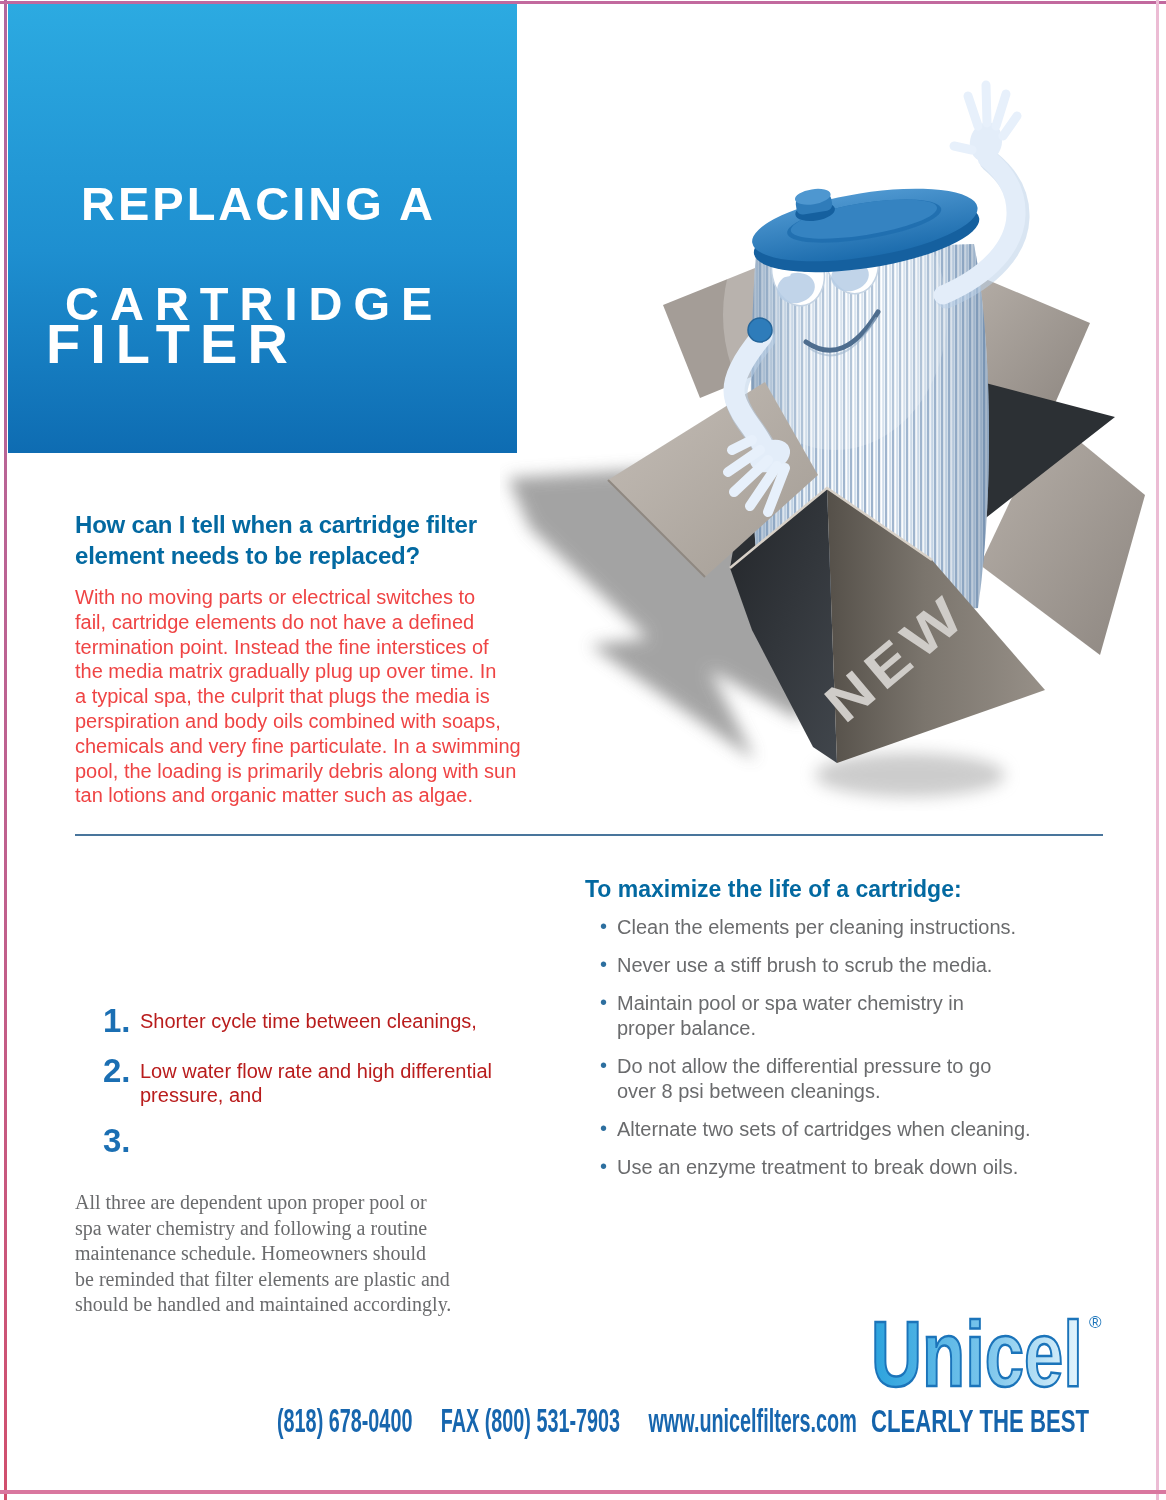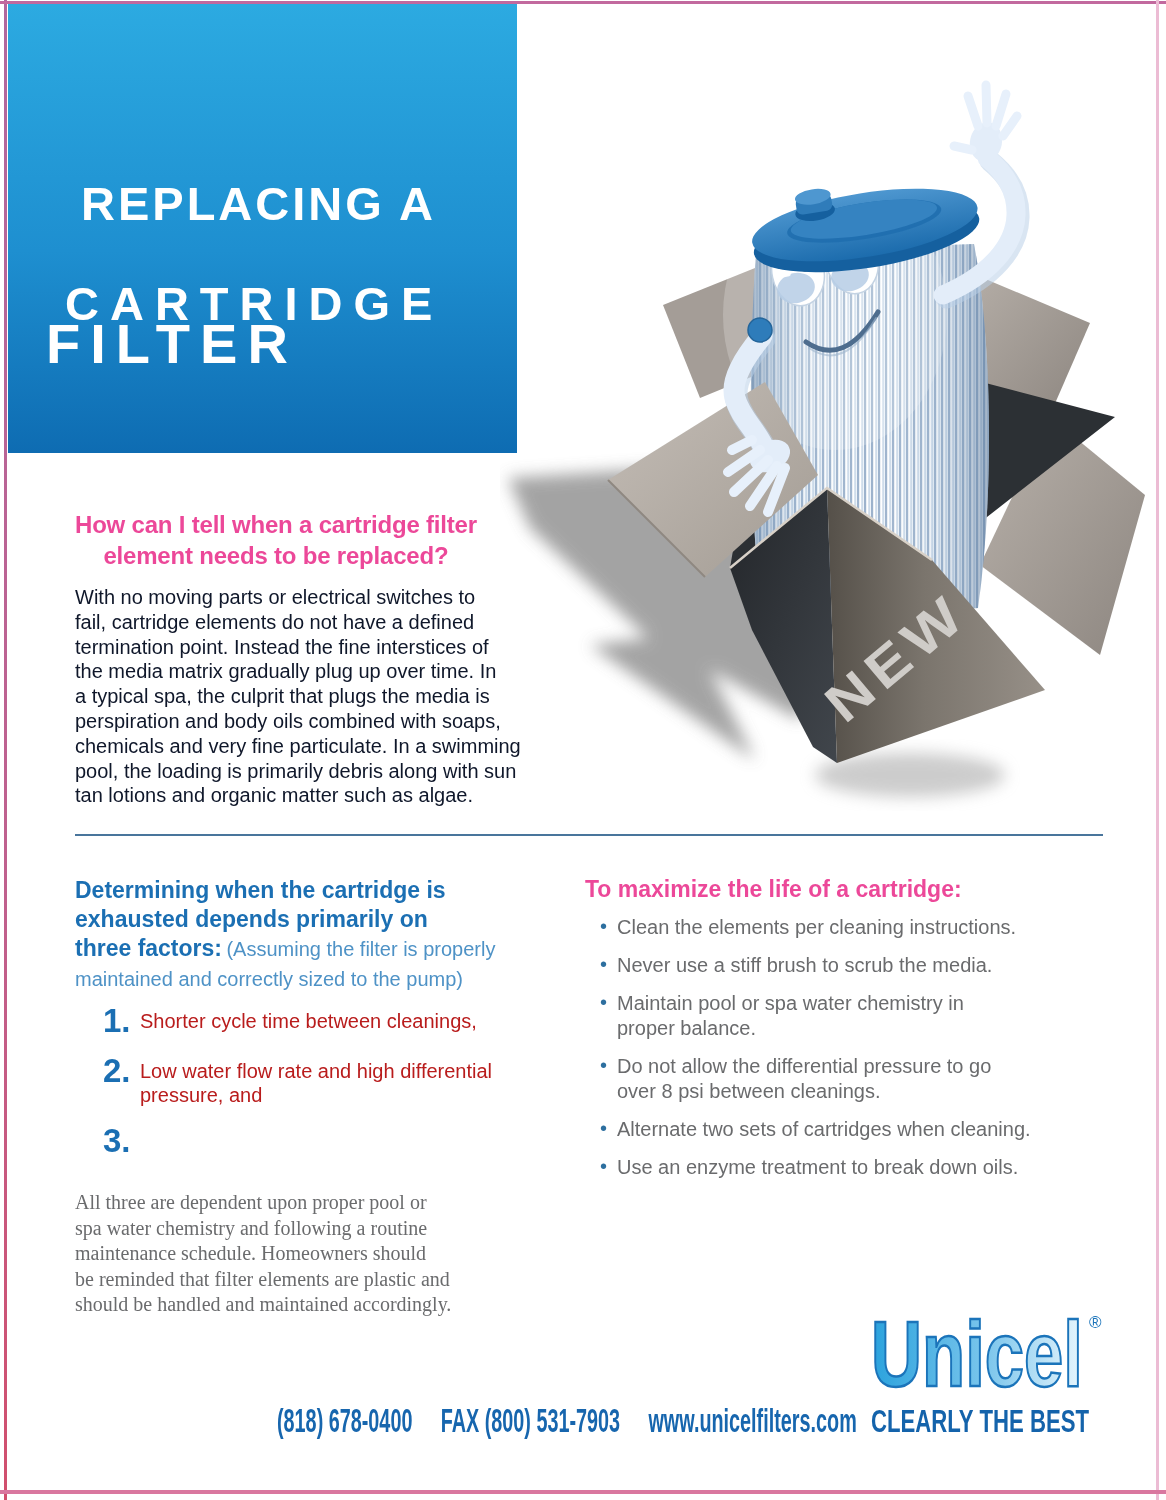--- a/index.html
+++ b/index.html
@@ -18,25 +18,25 @@
   .banner{position:absolute;left:8px;top:4px;width:509px;height:449px;
     background:linear-gradient(180deg,#2caae1 0%,#1e8fd0 55%,#0e6cb2 100%);}
   .bn{position:absolute;color:#ffffff;font-weight:bold;white-space:nowrap;line-height:1;}
   .bn1{left:73px;top:176px;font-size:47px;letter-spacing:3px;}
   .bn2{left:57px;top:244px;font-size:47px;letter-spacing:11px;margin-top:32px;}
   .bn3{left:38px;top:312px;font-size:56px;letter-spacing:10px;}
 
   .illu{position:absolute;left:500px;top:60px;width:660px;height:780px;}
   .logo{position:absolute;left:865px;top:1290px;width:260px;height:160px;}
 
-  .h-blue{color:#ec4899;font-weight:bold;text-align:center;}
+  .h-blue{color:#0369a1;font-weight:bold;}
   .pre{white-space:pre-line;}
 
   .how-head{position:absolute;left:75px;top:509px;font-size:24px;line-height:31px;letter-spacing:-0.2px;}
-  .how-body{position:absolute;left:75px;top:585px;font-size:20px;line-height:24.8px;color:#0f172a;}
+  .how-body{position:absolute;left:75px;top:585px;font-size:20px;line-height:24.8px;color:#ef4444;}
 
   .divider{position:absolute;left:75px;top:834px;width:1028px;height:2px;background:#49759c;}
 
   .fact-head{position:absolute;left:75px;top:876px;line-height:29px;width:520px;}
   .fact-bold{font-size:23px;font-weight:bold;color:#1b6fb3;}
   .fact-light{font-size:20px;color:#4e92c6;}
 
   .fi{position:absolute;display:flex;left:103px;}
   .fi1{top:1004px;} .fi2{top:1054px;} .fi3{top:1124px;}
   .fi-num{font-size:33px;font-weight:bold;color:#1b6fb3;width:37px;flex:none;line-height:1;}
@@ -196,29 +196,20 @@
 termination point. Instead the fine interstices of
 the media matrix gradually plug up over time. In
 a typical spa, the culprit that plugs the media is
 perspiration and body oils combined with soaps,
 chemicals and very fine particulate. In a swimming
 pool, the loading is primarily debris along with sun
 tan lotions and organic matter such as algae.</div>
 
   <div class="divider"></div>
 
-  <div class="fact-head">
-    <div class="fact-bold pre">Determining when the cartridge is
-exhausted depends primarily on</div>
-    <div>
-      <span class="fact-bold">three factors:</span>
-      <span class="fact-light">(Assuming the filter is properly</span>
-    </div>
-    <div class="fact-light">maintained and correctly sized to the pump)</div>
-  </div>
 
   <div class="fi fi1">
     <div class="fi-num">1.</div>
     <div class="fi-text pre">Shorter cycle time between cleanings,</div>
   </div>
   <div class="fi fi2">
     <div class="fi-num">2.</div>
     <div class="fi-text pre">Low water flow rate and high differential
 pressure, and</div>
   </div>

